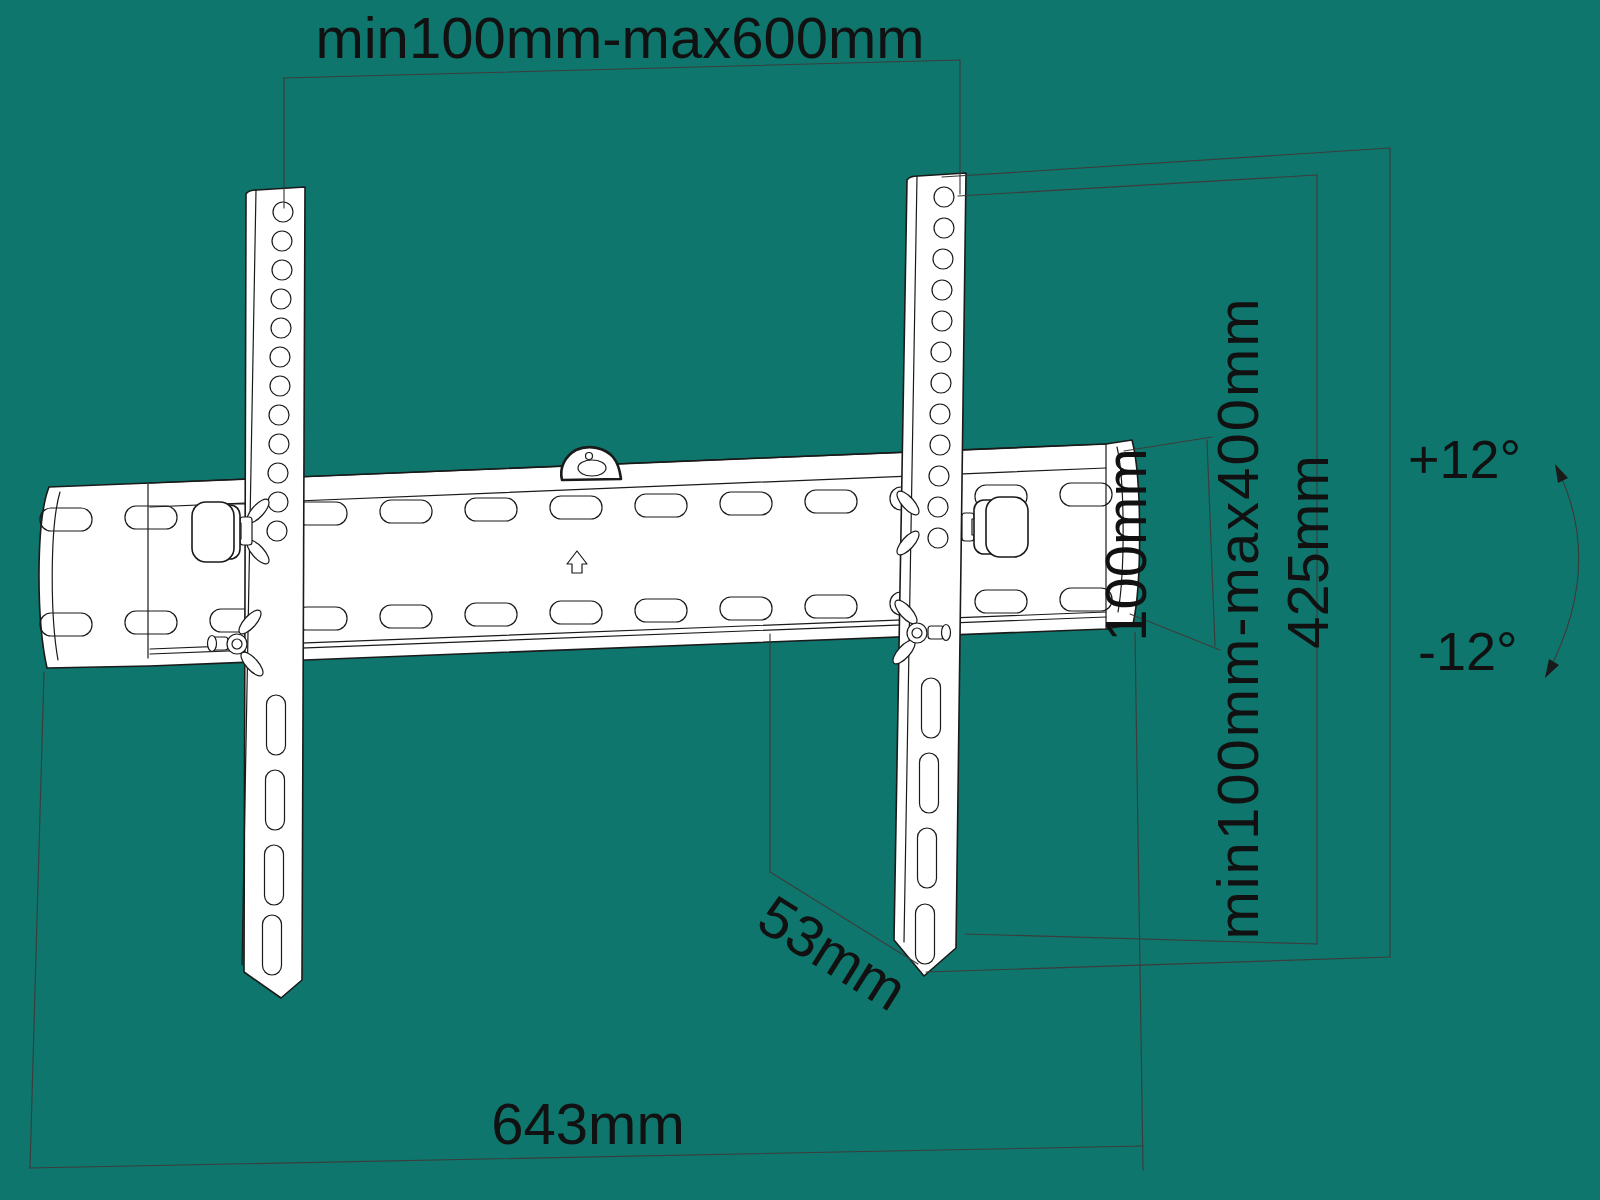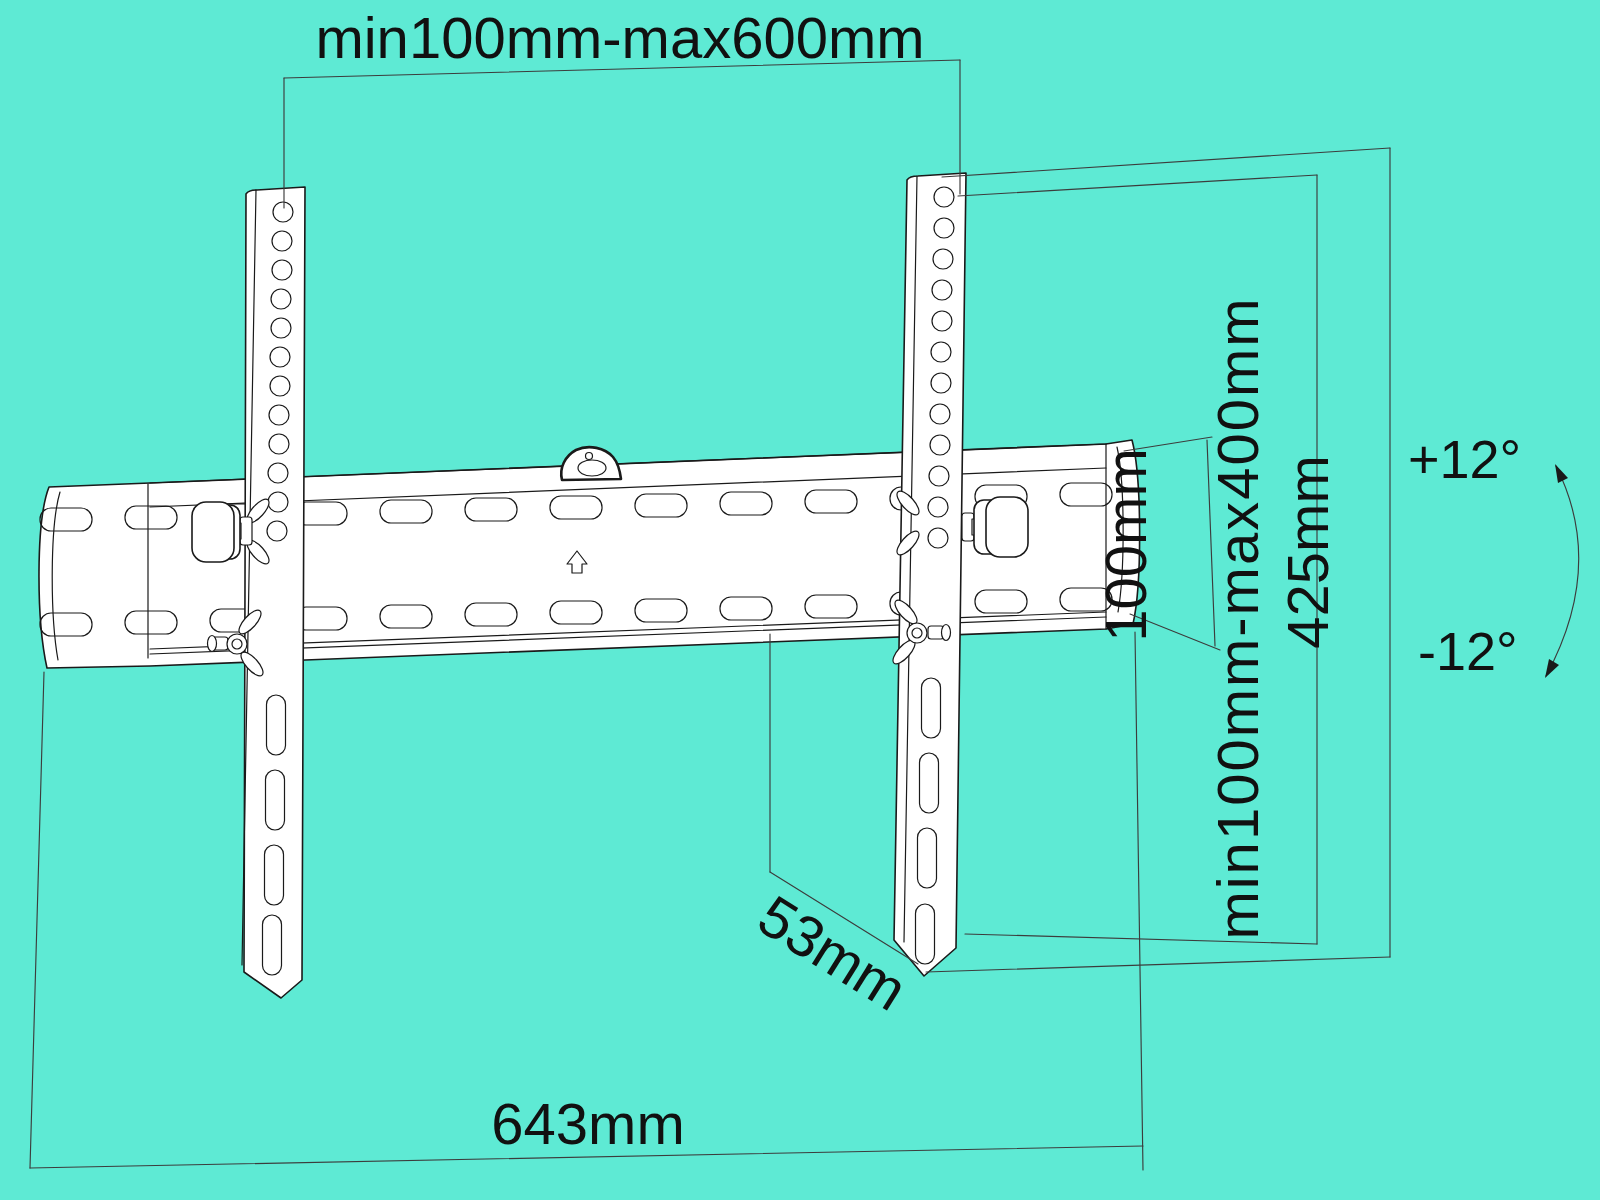--- a/index.html
+++ b/index.html
@@ -1,19 +1,19 @@
 <!DOCTYPE html>
 <html><head>
 <meta charset="utf-8">
 <style>
   html,body{margin:0;padding:0;background:#ffffff;}
   .stage{
     position:relative;
     width:1600px;height:1200px;
-    background:#5eead4;
+    background:#0f766e;
     overflow:hidden;
     font-family:"Liberation Sans", sans-serif;
   }
   svg{position:absolute;inset:0;}
   .outline{stroke:#1a1a1a;fill:none;stroke-width:1.6;stroke-linejoin:round;stroke-linecap:round;}
   .face{fill:#ffffff;}
   .thin{stroke-width:1.2;}
   .thick{stroke-width:2.6;}
   .dim{stroke:#3c3c3c;fill:none;stroke-width:1.15;stroke-linecap:round;}
   .dimtext{fill:#111111;font-family:"Liberation Sans", sans-serif;font-size:58px;}

